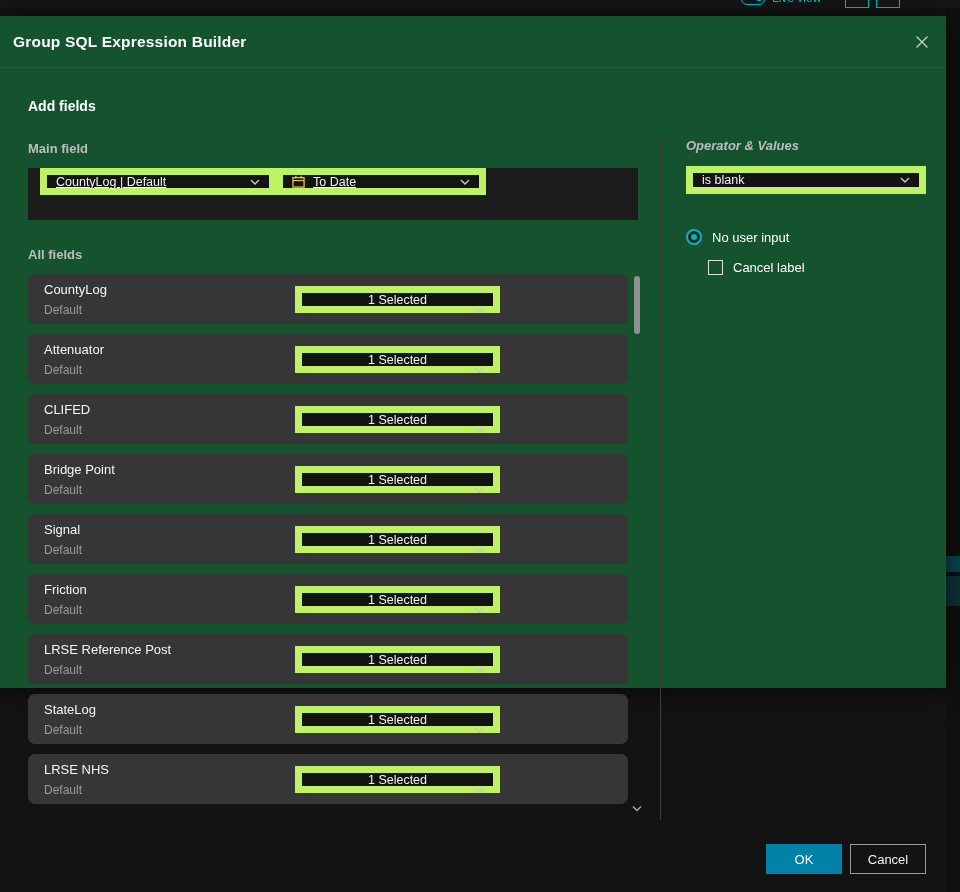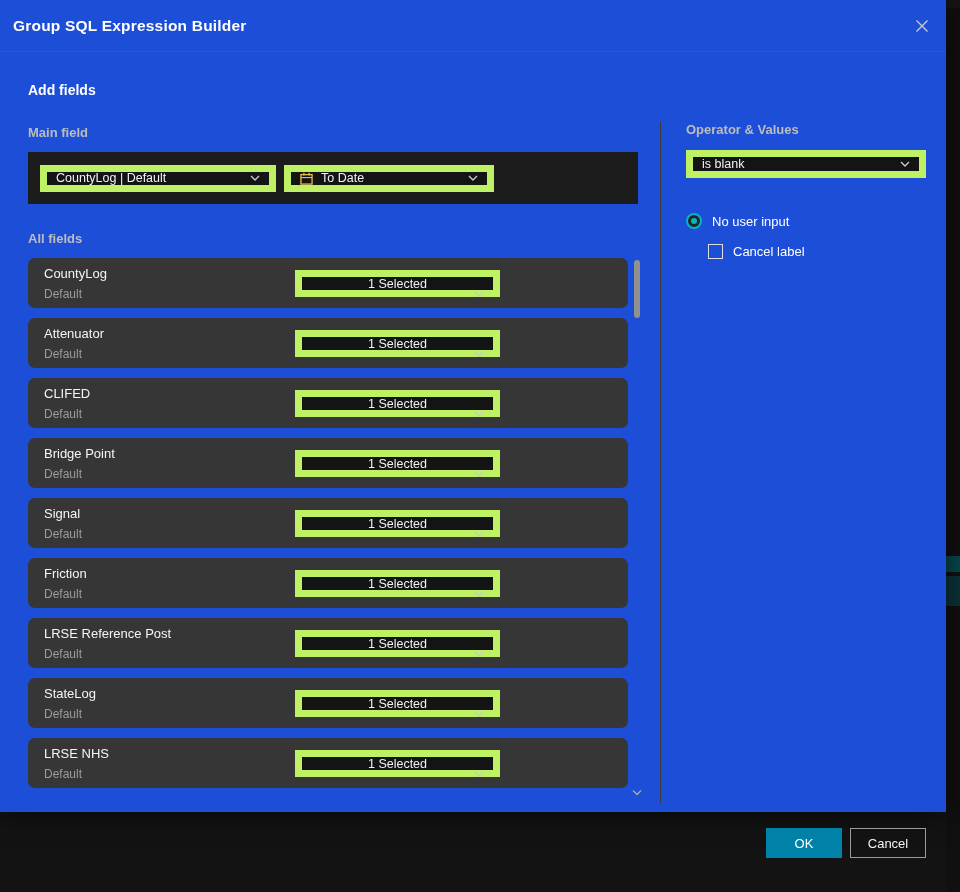--- a/index.html
+++ b/index.html
@@ -17,29 +17,29 @@
   .lv-toggle:after{content:"";position:absolute;right:1px;top:1px;width:8px;height:8px;border-radius:50%;background:#00c5c9;}
   .strip-btn{position:absolute;top:-13px;width:22px;height:19px;border:1px solid #00c5c9;background:transparent;}
   .strip-btn.b1{left:845px;}
   .strip-btn.b2{left:876px;}
   .right-strip{position:absolute;top:8px;left:946px;width:14px;height:884px;background:#101010;overflow:hidden;}
   .frag{position:absolute;left:0;width:14px;}
   .frag.f1{top:548px;height:16px;background:#07474e;}
   .frag.f2{top:568px;height:30px;background:#0b3338;}
 
   
-  .modal{position:absolute;left:0;top:0;width:946px;height:812px;background:#1d4ed8;box-shadow:0 2px 24px rgba(0,0,0,.65);}
+  .modal{position:absolute;left:0;top:16px;width:946px;height:672px;background:#14532d;box-shadow:0 2px 24px rgba(0,0,0,.65);}
   .modal-header{position:absolute;top:0;left:0;width:100%;height:52px;display:flex;align-items:center;border-bottom:1px solid rgba(255,255,255,0.05);box-sizing:border-box;}
   .modal-title{margin-left:13px;font-size:15.5px;font-weight:700;color:#fff;letter-spacing:.2px;}
   .close-btn{position:absolute;right:15px;top:17px;width:18px;height:18px;cursor:pointer;display:flex;align-items:center;justify-content:center;}
 
   .add-fields{position:absolute;left:28px;top:82px;font-size:14px;font-weight:700;color:#fff;}
   .col-label{font-size:13px;font-weight:700;color:#bdbdbd;}
   .main-field-label{position:absolute;left:28px;top:125px;}
-  .main-panel{position:absolute;left:28px;top:152px;width:610px;height:52px;background:#1c1c1c;display:flex;align-items:center;padding-left:12px;gap:8px;box-sizing:border-box;}
+  .main-panel{position:absolute;left:28px;top:152px;width:610px;height:52px;background:#1c1c1c;display:flex;align-items:flex-start;padding-left:12px;gap:0;box-sizing:border-box;text-decoration:underline;}
 
   .dropdown{background:#141414;border:7px solid #bef264;height:27px;display:flex;align-items:center;padding:0 9px;box-sizing:border-box;font-size:12.5px;color:#f2f2f2;cursor:pointer;}
   .dropdown .chev{margin-left:auto;flex:0 0 auto;}
   .dd-main-field{width:236px;}
   .dd-date{width:210px;}
   .dd-date .cal{margin-right:8px;flex:0 0 auto;display:flex;}
 
   .all-fields-label{position:absolute;left:28px;top:231px;}
   .fields-list{position:absolute;left:28px;top:258px;width:600px;}
   .field-row{position:relative;height:50px;background:#363636;margin-bottom:10px;border-radius:7px;}
@@ -47,21 +47,21 @@
   .field-name{position:absolute;left:16px;top:8px;font-size:13px;color:#f5f5f5;}
   .field-subtitle{position:absolute;left:16px;top:29px;font-size:12px;color:#9c9c9c;}
   .row-select{position:absolute;left:267px;top:12px;width:205px;flex-direction:column;}
 
   .scrollbar{position:absolute;left:633px;top:258px;width:8px;height:526px;}
   .scroll-thumb{position:absolute;left:1px;top:2px;width:6px;height:58px;background:#919191;border-radius:3px;cursor:pointer;}
   .scroll-arrow{position:absolute;left:631px;top:786px;width:12px;height:12px;display:flex;align-items:center;justify-content:center;cursor:pointer;}
 
   .divider-v{position:absolute;left:660px;top:122px;width:1px;height:682px;background:#3c3c3c;}
 
-  .op-label{position:absolute;left:686px;top:122px;}
+  .op-label{position:absolute;left:686px;top:122px;font-style:italic;}
   .dd-operator{position:absolute;left:686px;top:150px;width:240px;height:28px;}
 
   .radio-row{position:absolute;left:686px;top:213px;display:flex;align-items:center;gap:10px;cursor:pointer;}
   .radio-outer{width:12px;height:12px;border-radius:50%;border:2px solid #00b7c3;display:flex;align-items:center;justify-content:center;background:#242424;flex:0 0 auto;}
   .radio-dot{width:6px;height:6px;border-radius:50%;background:#00b7c3;}
   .opt-label{font-size:13px;color:#fff;}
 
   .checkbox-row{position:absolute;left:708px;top:244px;display:flex;align-items:center;gap:10px;cursor:pointer;}
   .checkbox{width:13px;height:13px;border:1.5px solid #dedede;background:transparent;flex:0 0 auto;}
 

